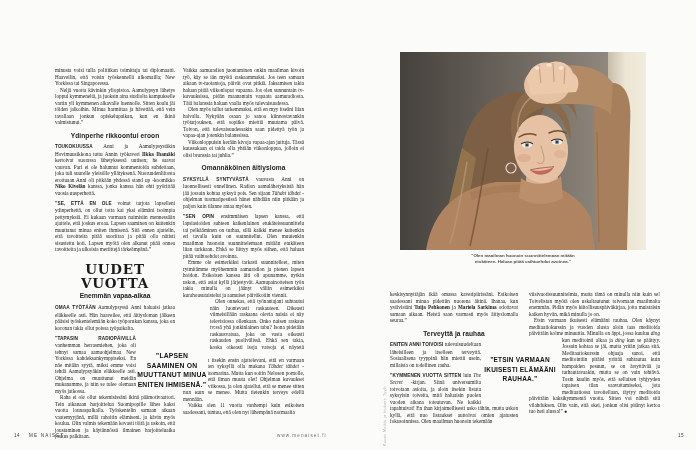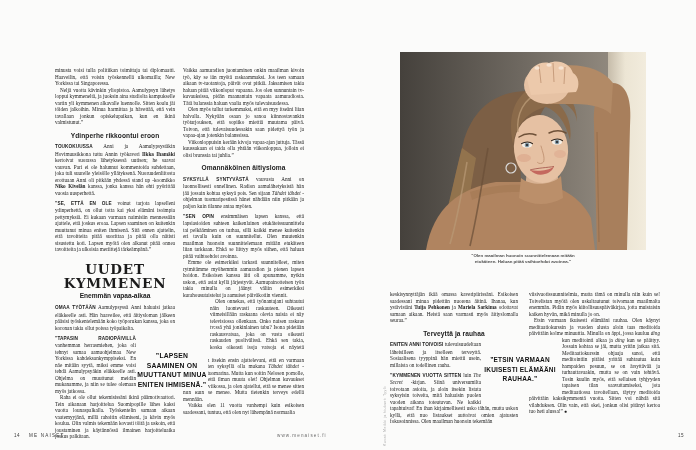--- a/index.html
+++ b/index.html
@@ -32,21 +32,21 @@
 <body>
 
 <div class="spread">
 
   <div class="col" style="left:55px;top:67px;width:120px;height:380px">
       <div class="p"><span>minusta voisi tulla politiikan toimittaja tai diplomaatti. Haaveilin, että voisin työskennellä ulkomailla; New Yorkissa tai Singaporessa.</span></div>
       <div class="p ind"><span>Neljä vuotta kävinkin yliopistoa. Aamulypsyn lähetys loppui kymmeneltä, ja juoksin aina studiolta kampukselle vartin yli kymmenen alkavalle luennolle. Sitten koulu jäi töiden jalkoihin. Minua harmittaa ja hävettää, että vein tavallaan jonkun opiskelupaikan, kun en ikinä valmistunut.”</span></div>
       <div class="h3"><span>Ydinperhe rikkoontui eroon</span></div>
       <div class="p"><span class="lead">TOUKOKUUSSA</span><span> Anni ja Aamulypsystäkin Hovimuusikkona tuttu Annin työkaveri </span><span class="bname">Ilkka Ihamäki</span><span> kertoivat suorassa lähetyksessä uutisen; he saavat vauvan. Pari ei ole halunnut kommentoida suhdettaan, joka tuli suurelle yleisölle yllätyksenä. Nuoruudenliitosta erottuaan Anni oli pitkään yhdessä stand up -koomikko </span><span class="bname">Niko Kivelän</span><span> kanssa, jonka kanssa hän ehti pyörittää vuosia uusperhettä.</span></div>
       <div class="p gap"><span class="lead">”SE, ETTÄ EN OLE</span><span> voinut tarjota lapselleni ydinperhettä, on ollut totta kai yksi elämäni isoimpia pettymyksiä. Ei kukaan varmaan naimisiin mennessään ajattele, että joskus eroaa. Lapsen saaminen on kuitenkin muuttanut minua eniten ihmisenä. Sitä ennen ajattelin, että tavoitteita pitää suorittaa ja pitää olla nätisti sisustettu koti. Lapsen myötä olen alkanut pitää onnea tavoitteita ja ulkoisia meriittejä tärkeämpänä.”</span></div>
-      <div class="h1"><span>UUDET KYMMENEN</span></div>
+      <div class="h1"><span>UUDET VUOTTA</span></div>
       <div class="h4"><span>Enemmän vapaa-aikaa</span></div>
       <div class="p"><span class="lead">OMAA TYÖTÄÄN</span><span> Aamulypsyssä Anni haluaisi jatkaa eläkkeelle asti. Hän haaveilee, että äitiysloman jälkeen pääsisi työskentelemään koko työporukan kanssa, joka on koronan takia ollut poissa työpaikalta.</span></div>
       <div class="qspacer right" style="width: 36px; height: 62px;"></div>
       <div class="p gap"><span class="lead">”TAPASIN RADIOPÄIVILLÄ</span><span> vanhemman herrasmiehen, joka oli tehnyt samaa aamuohjelmaa New Yorkissa kahdeksankymppiseksi. En näe mitään syytä, miksi emme voisi tehdä Aamulypsyäkin eläkkeelle asti. Ohjelma on muuttunut meidän mukanamme, ja niin se tulee olemaan myös jatkossa.</span></div>
       <div class="p ind"><span>Raha ei ole ollut tekemisissäni ikinä päämotivaattori. Tein aikanaan harjoittelua Suomipopille lähes kaksi vuotta lounaspalkalla. Työskentelin samaan aikaan vaatemyyjänä, millä rahoitin elämiseni, ja kävin myös koulua. Olin valmis tekemään kovasti töitä ja uskoin, että joustaminen ja käytännössä ilmainen harjoitteluaika joskus palkitaan.</span></div>
     </div>
   <div class="col" style="left:183px;top:67px;width:121px;height:380px">
       <div class="p"><span>Vaikka aamuradion juontaminen onkin maailman kivoin työ, käy se iän myötä raskaammaksi. Jos teen samaan aikaan tv-tuotantoja, päivät ovat pitkiä. Jaksamisen takia haluan pitää viikonloput vapaana. Jos olen sunnuntain tv-kuvauksissa, pidän maanantain vapaata aamuradiosta. Tätä balanssia haluan vaalia myös tulevaisuudessa.</span></div>
       <div class="p ind"><span>Olen myös tullut tarkemmaksi, että en myy itseäni liian halvalla. Nykyään osaan jo sanoa kiinnostavankin työtarjouksen, että sopiiko miettiä muutama päivä. Toivon, että tulevaisuudessakin saan pidettyä työn ja vapaa-ajan jotenkin balanssissa.</span></div>
       <div class="p ind"><span>Viikonloppuisin kerään kivoja vapaa-ajan juttuja. Tässä kuussakaan ei taida olla yhtään viikonloppua, jolloin ei olisi brunssia tai juhlia.”</span></div>

